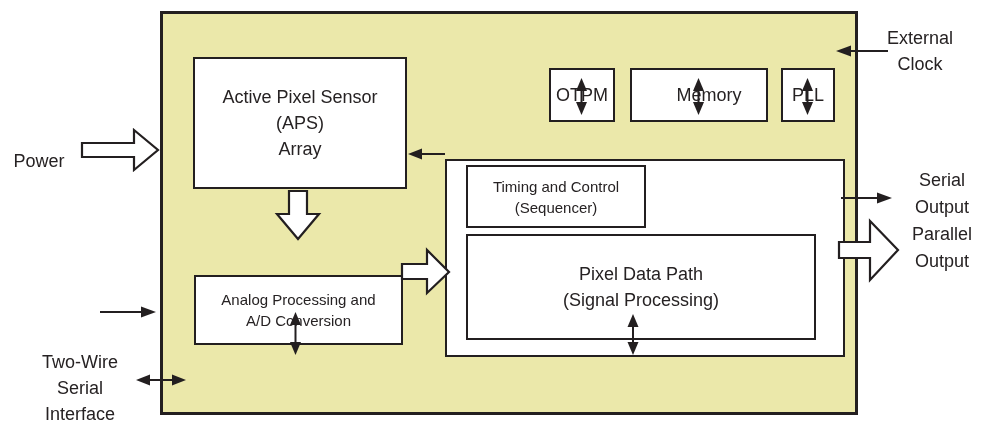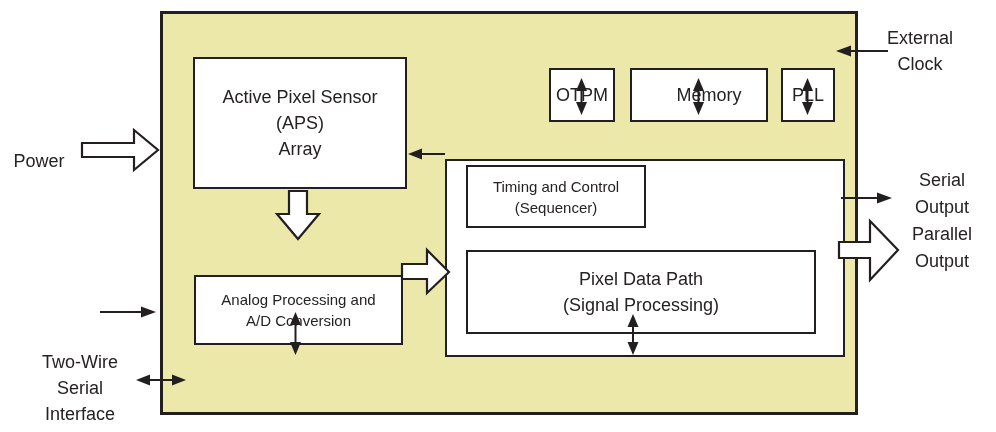--- a/index.html
+++ b/index.html
@@ -42,21 +42,21 @@
   <div class="box fs18" style="left:630px;top:24px;width:138px;height:54px;padding-left:20px;">Memory</div>
 
   <div class="box fs18" style="left:781px;top:24px;width:54px;height:54px;">PLL</div>
 
   <div class="box group" style="left:445px;top:115px;width:400px;height:198px;"></div>
 
   <div class="box fs15" style="left:466px;top:121px;width:180px;height:63px;">Timing and Control
 (Sequencer)</div>
 
 
-  <div class="box fs18" style="left:466px;top:206px;width:350px;height:84px;">Pixel Data Path
+  <div class="box fs18" style="left:466px;top:190px;width:350px;height:106px;">Pixel Data Path
 (Signal Processing)</div>
 
   <div class="box fs15" style="left:194px;top:231px;width:209px;height:70px;">Analog Processing and
 A/D Conversion</div>
 
 
   <svg class="overlay" width="996" height="432" viewBox="0 0 996 432">
     <g stroke="#231f20" stroke-width="2" fill="#231f20">
 
       <g>

